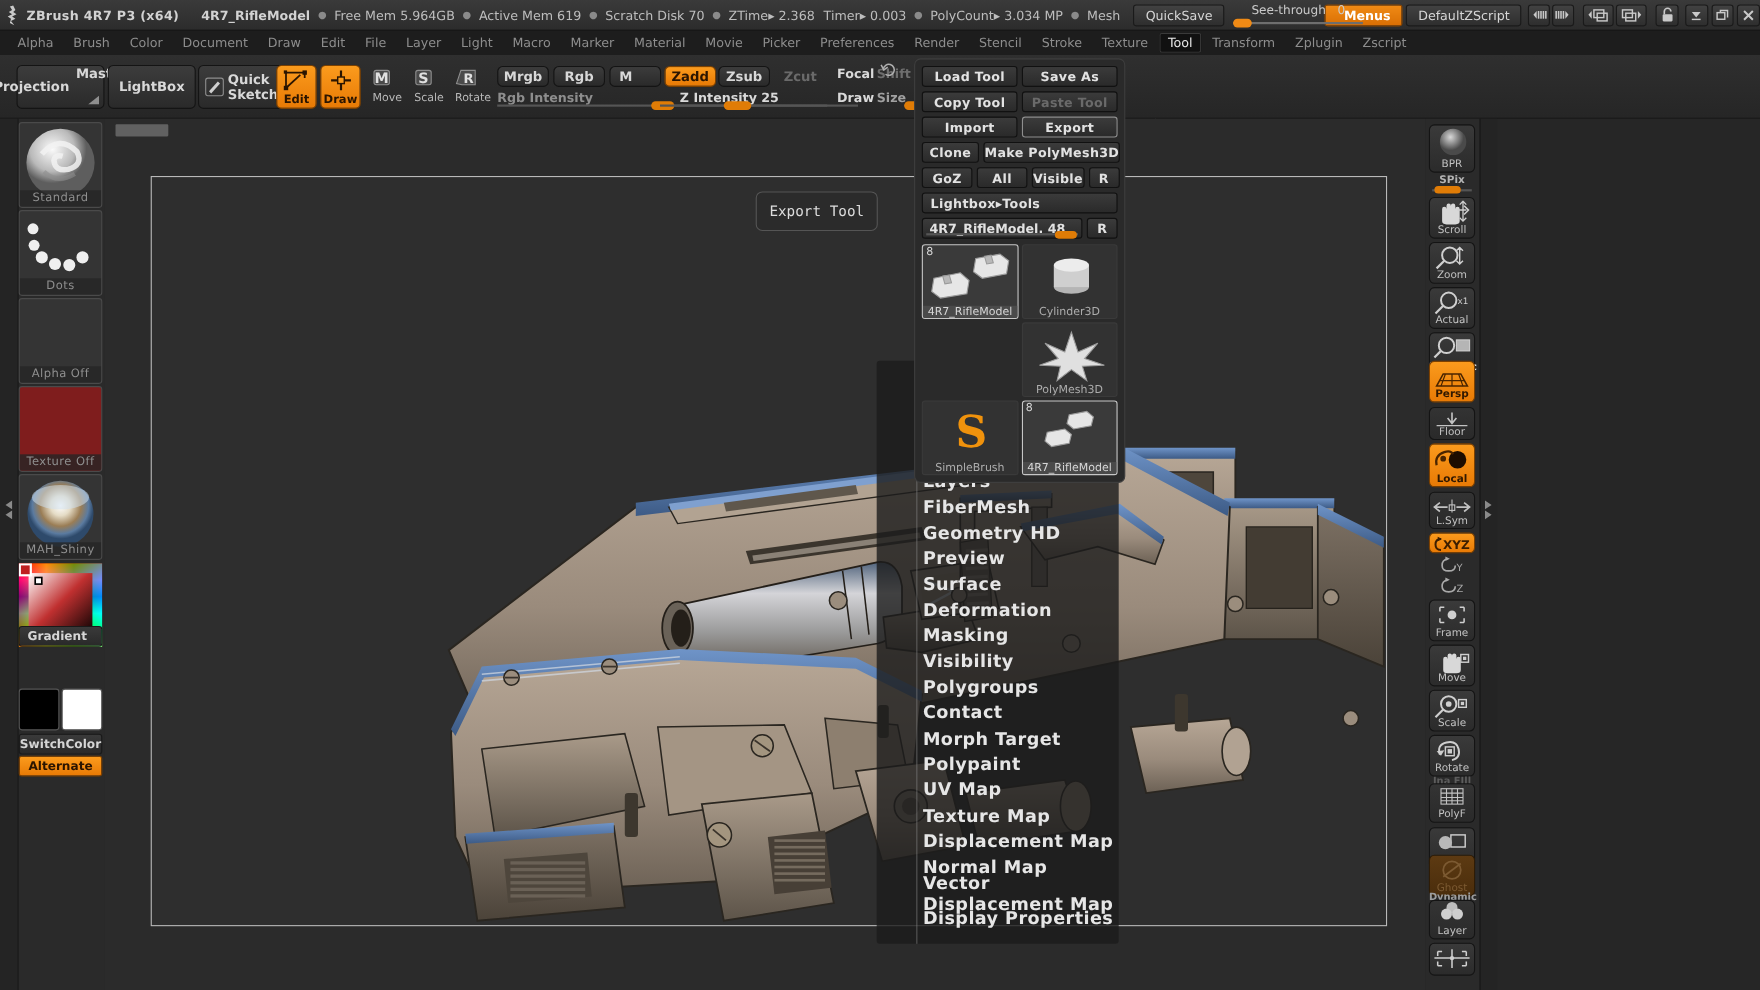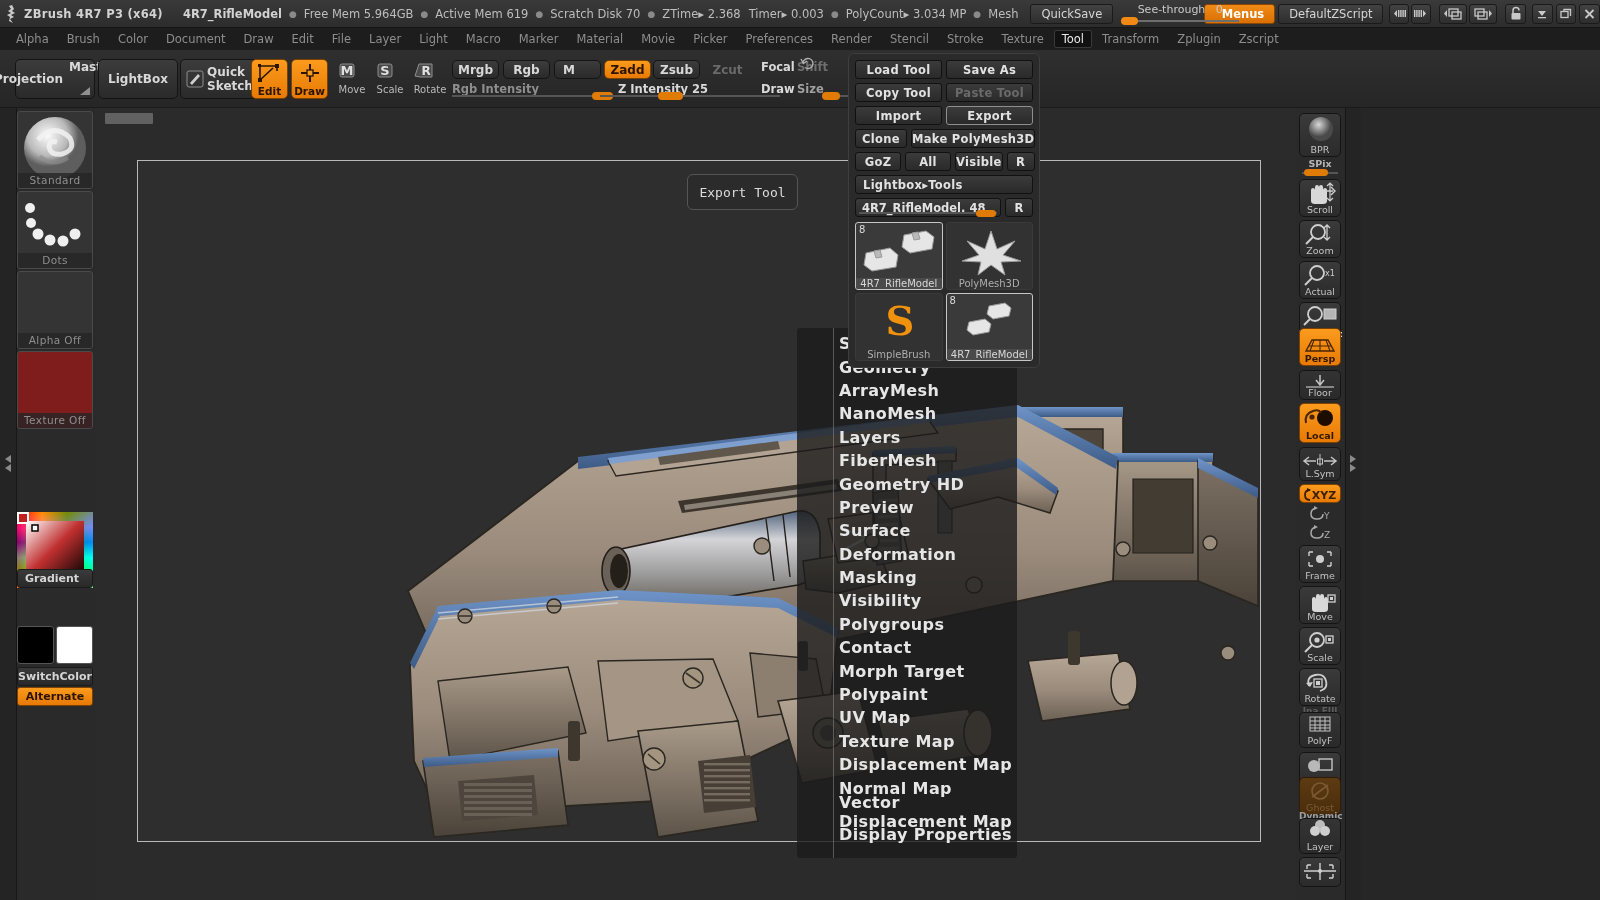--- a/index.html
+++ b/index.html
@@ -86,21 +86,21 @@
 
   
   #canvas { position:absolute; left:95px; top:108px; width:1201px; height:792px;
     background:#2b2b2b; overflow:hidden; }
   #docframe { position:absolute; left:42px; top:52px; width:1124px; height:682px;
     border:1px solid #b9b9b9; background:#2e2e2e; }
   #scrollpill { position:absolute; left:10px; top:5px; width:48px; height:11px;
     background:#616161; border-radius:1px; }
 
   
-  #toolpop { position:absolute; left:848px; top:53px; width:192px; border:1px solid #3e3e3e;
+  #toolpop { position:absolute; left:831px; top:53px; width:192px; border:1px solid #3e3e3e;
     border-radius:6px; background:#2a2a2a; padding:6px; }
   .pop-row { display:flex; gap:4px; margin-bottom:4px; }
   .pb { flex:1; height:19px; border:1px solid #111; border-radius:3px;
     background:linear-gradient(#3b3b3b,#2a2a2a); color:#e2e2e2; font-size:11.5px;
     font-weight:bold; display:flex; align-items:center; justify-content:center;
     white-space:nowrap; letter-spacing:.3px; }
   .pb.dis { color:#6a6a6a; }
   .pb.hi { border-color:#8e8e8e; }
   .pb.narrow { flex:0 0 28px; }
   .pb.w52 { flex:0 0 52px; }
@@ -405,20 +405,36 @@
   </div>
 
   <div class="sw" style="top:271px;height:78px;background:#343434">
     <div class="cap">Alpha Off</div>
   </div>
 
   <div class="sw" style="top:351px;height:78px;background:#7f1d1d">
     <div class="cap">Texture Off</div>
   </div>
 
+  <div class="sw" style="top:431px;height:78px">
+    <svg width="74" height="76" viewBox="0 0 74 76">
+      <defs>
+          <radialGradient id="mg" cx="50%" cy="38%">
+            <stop offset="0%" stop-color="#ffffff"></stop>
+            <stop offset="30%" stop-color="#e5dcc6"></stop>
+      <stop offset="62%" stop-color="#9a7d55"></stop>
+            <stop offset="85%" stop-color="#5b7ba0"></stop>
+            <stop offset="100%" stop-color="#2e4a6b"></stop>
+          </radialGradient>
+        </defs>
+      <circle cx="37" cy="35" r="30" fill="url(#mg)"></circle>
+      <ellipse cx="37" cy="20" rx="26" ry="11" fill="#cfe0ef" opacity=".55"></ellipse>
+      </svg>
+    <div class="cap">MAH_Shiny</div>
+  </div>
 
   <div style="position:absolute;left:17px;top:512px;width:76px;height:90px">
     <svg width="76" height="90" viewBox="0 0 76 90">
       <defs>
         <linearGradient id="hue" x1="0" y1="0" x2="1" y2="1">
           <stop offset="0%" stop-color="#ff0000"></stop>
             <stop offset="16%" stop-color="#ffff00"></stop>
             <stop offset="33%" stop-color="#00ff00"></stop>
           <stop offset="50%" stop-color="#00ffff"></stop>
             <stop offset="66%" stop-color="#0000ff"></stop>
@@ -697,20 +713,28 @@
         <svg width="88" height="55" viewBox="0 0 88 55" style="position:absolute;left:0;top:4px">
           <g fill="#e6e6e6" stroke="#9a9a9a" stroke-width="1">
             <path d="M48 8 L70 4 L78 10 L76 22 L54 26 L46 20 Z"></path>
             <path d="M56 6 L62 5 L64 12 L58 13 Z" fill="#b9b9b9"></path>
             <path d="M10 26 L34 21 L42 28 L40 40 L16 44 L8 38 Z"></path>
             <path d="M18 24 L24 23 L26 30 L20 31 Z" fill="#b9b9b9"></path>
             </g>
           </svg>
         <div class="tlab">4R7_RifleModel</div>
       </div>
+      <div class="thumb">
+        <svg width="88" height="48" viewBox="0 0 88 48" style="position:absolute;left:0;top:4px">
+          <ellipse cx="44" cy="34" rx="16" ry="6" fill="#b5b5b5"></ellipse>
+          <rect x="28" y="14" width="32" height="20" fill="#cfcfcf"></rect>
+          <ellipse cx="44" cy="14" rx="16" ry="6" fill="#ececec"></ellipse>
+          </svg>
+        <div class="tlab">Cylinder3D</div>
+      </div>
       <div class="thumb" style="grid-column:2">
         <svg width="88" height="50" viewBox="0 0 88 50" style="position:absolute;left:0;top:4px">
           <path d="M44 4 L50 22 L68 14 L56 28 L74 34 L54 35 L58 48 L44 38 L31 48 L34 35 L15 34 L32 28 L20 14 L38 22 Z" fill="#e0e0e0" stroke="#9c9c9c" stroke-width="1"></path>
           </svg>
         <div class="tlab">PolyMesh3D</div>
       </div>
       <div class="thumb" style="grid-column:1">
         <svg width="88" height="50" viewBox="0 0 88 50" style="position:absolute;left:0;top:3px">
           <text x="44" y="38" font-size="40" font-weight="bold" fill="#f0920c" text-anchor="middle" font-family="DejaVu Serif">S</text>
           </svg>

